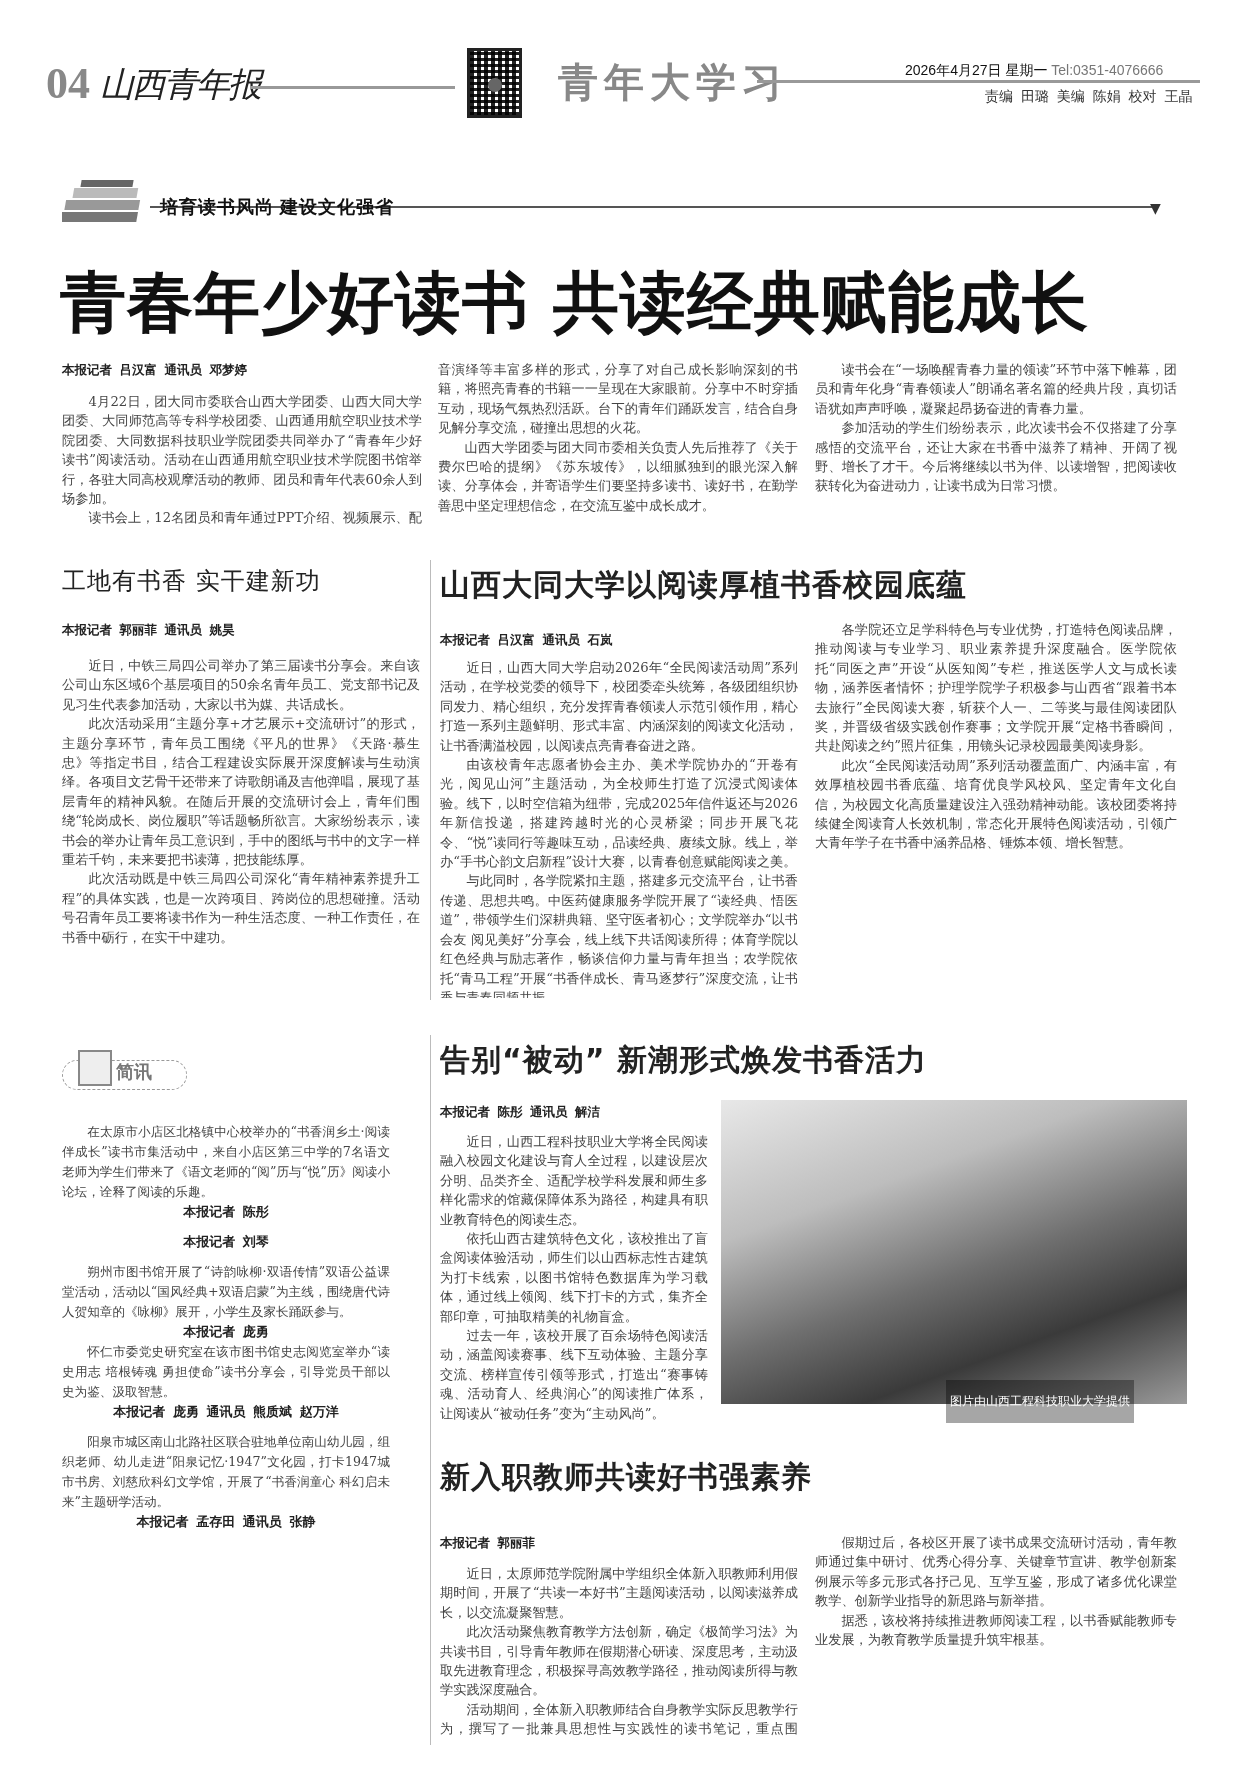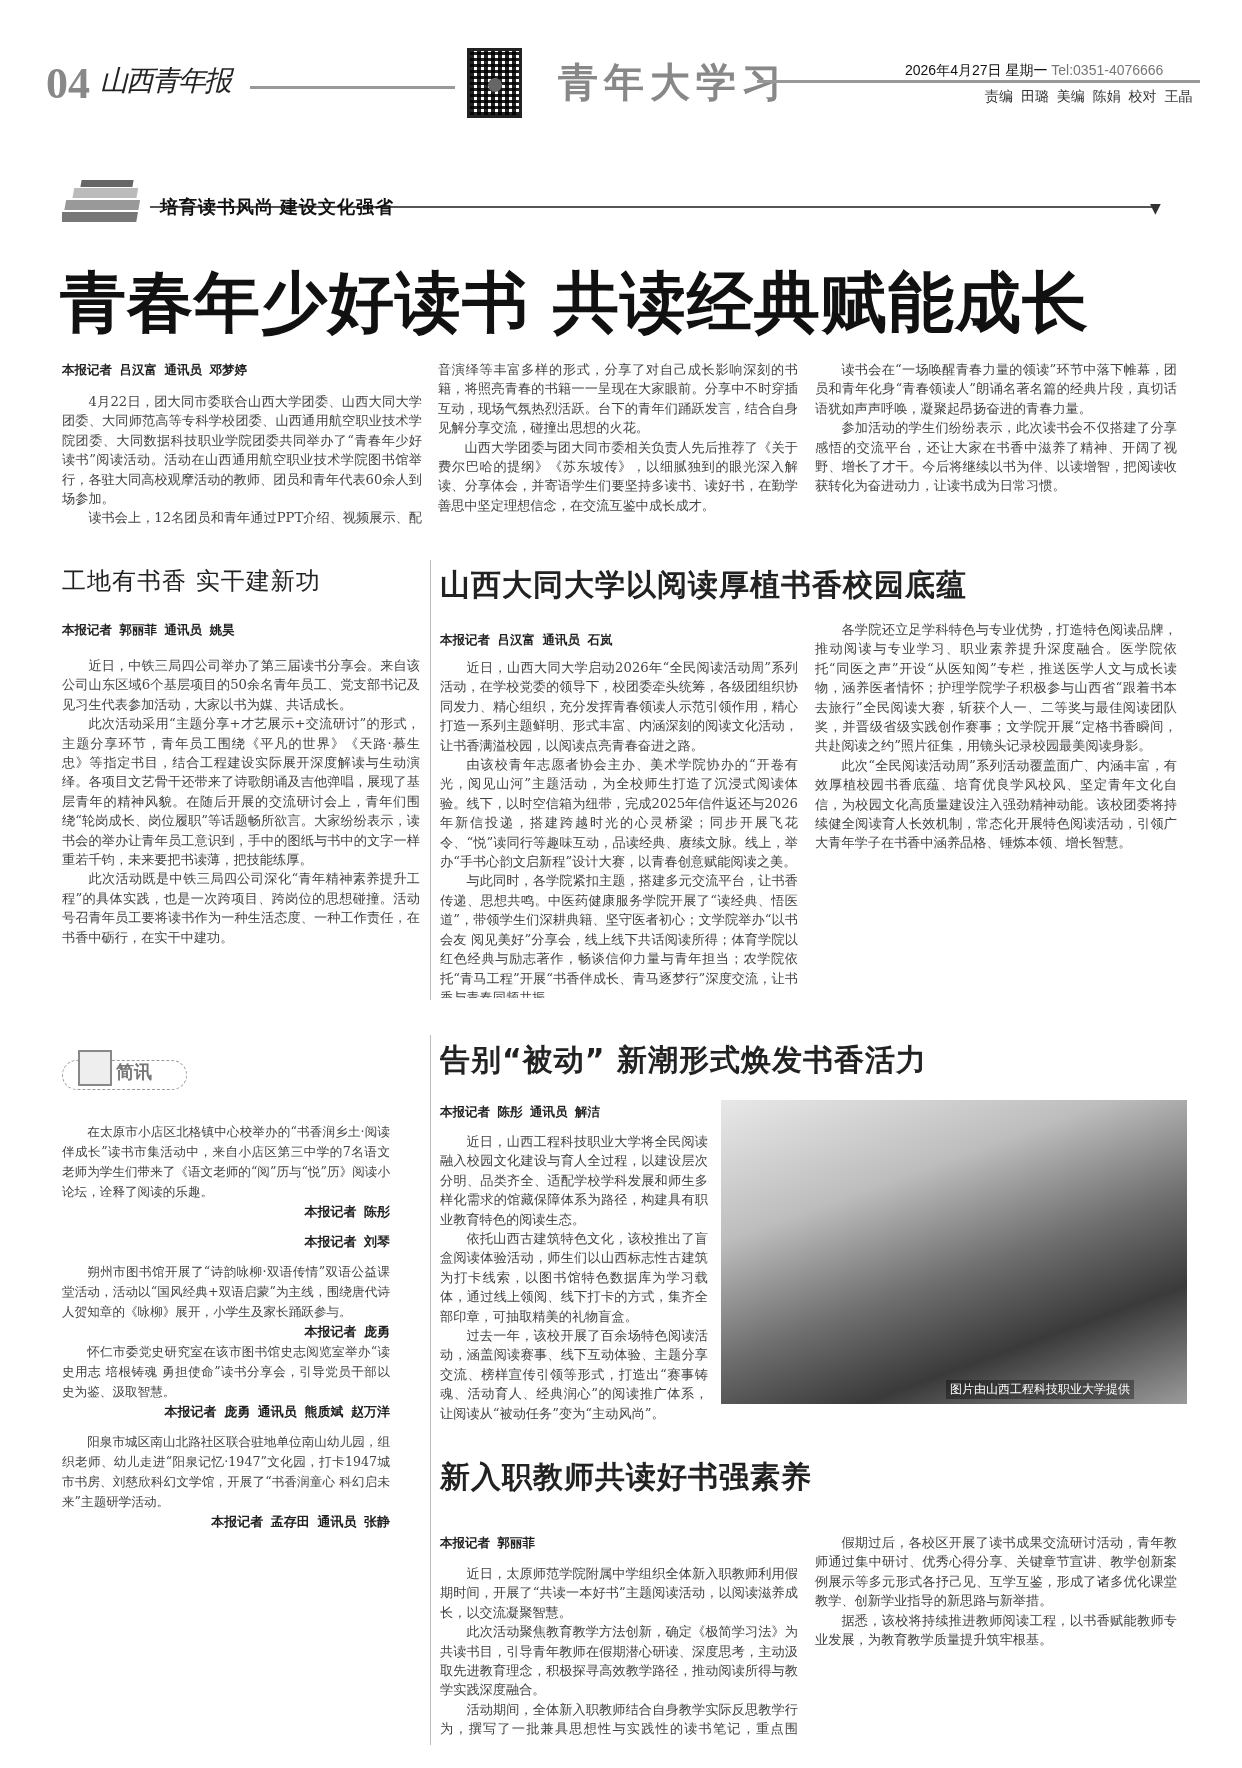--- a/index.html
+++ b/index.html
@@ -1,19 +1,19 @@
 <!DOCTYPE html>
 <html><head>
 <meta charset="utf-8">
 <style>
 *{box-sizing:border-box;margin:0;padding:0}
 body{width:1242px;height:1768px;background:#fff;font-family:"DejaVu Serif",serif;color:#333;position:relative;overflow:hidden}
 .abs{position:absolute}
 .masthead-num{left:46px;top:58px;font-size:44px;font-weight:bold;color:#888;font-family:"Liberation Serif",serif}
-.masthead-logo{left:100px;top:62px;font-size:28px;font-style:italic;color:#222;font-family:"DejaVu Serif",serif;letter-spacing:-2px}
+.masthead-logo{left:100px;top:62px;font-size:34px;font-style:italic;color:#222;font-family:"DejaVu Serif",serif;letter-spacing:-2px}
 .mast-line-l{left:250px;top:86px;width:205px;height:3px;background:#999}
 .qr{left:467px;top:48px;width:55px;height:70px;background:repeating-linear-gradient(90deg,#222 0 4px,#fff 4px 7px),repeating-linear-gradient(0deg,#222 0 3px,#fff 3px 6px);background-blend-mode:multiply;border:3px solid #222}
 .qr-dot{left:488px;top:78px;width:14px;height:14px;border-radius:50%;background:#666}
 .section-title{left:558px;top:55px;font-size:40px;font-weight:bold;color:#888;letter-spacing:6px}
 .mast-line-r{left:757px;top:80px;width:443px;height:3px;background:#999}
 .date{left:905px;top:62px;font-size:14px;color:#111;font-family:"Liberation Sans",sans-serif}
 .date .tel{color:#777}
 .editors{left:985px;top:88px;font-size:14px;color:#333;font-family:"Liberation Sans",sans-serif;word-spacing:4px}
 .banner-line{left:150px;top:206px;width:1006px;height:1.5px;background:#555}
 .banner-arrow{left:1150px;top:200px;font-size:14px;color:#333}
@@ -22,26 +22,26 @@
 .headline{left:60px;top:258px;font-size:66px;font-weight:bold;color:#111;letter-spacing:1px;font-family:"DejaVu Sans",sans-serif}
 .byline{font-size:12.5px;font-weight:bold;color:#222;font-family:"Liberation Sans",sans-serif;word-spacing:4px}
 .col{font-size:13.2px;line-height:19.4px;color:#444;text-align:justify;font-family:"DejaVu Serif",serif}
 .col p{text-indent:2em}
 .col p.cont{text-indent:0}
 .h2{font-size:30px;font-weight:bold;color:#222;font-family:"DejaVu Sans",sans-serif;letter-spacing:1px}
 .h2s{font-size:24px;color:#222;font-family:"DejaVu Sans",sans-serif;letter-spacing:1px}
 .vdiv{width:1px;background:#bbb}
 .brief{font-size:12.6px;line-height:20px;color:#444;font-family:"DejaVu Serif",serif;text-align:justify}
 .brief p{text-indent:2em}
-.brief .by{text-align:right;font-weight:bold;color:#222;font-family:"Liberation Sans",sans-serif;font-size:13px;text-indent:0;word-spacing:4px}
+.brief .by{text-align:center;font-weight:bold;color:#222;font-family:"Liberation Sans",sans-serif;font-size:13px;text-indent:0;word-spacing:4px}
 .news-badge{left:62px;top:1060px;width:125px;height:30px;border:1.5px dashed #999;border-radius:15px}
 .news-icon{left:78px;top:1050px;width:34px;height:36px;background:#eee;border:2px solid #888}
 .news-label{left:116px;top:1060px;font-size:18px;font-weight:bold;color:#777}
 .photo{left:721px;top:1100px;width:466px;height:304px;background:linear-gradient(160deg,#e8e8e8 0%,#bdbdbd 30%,#6f6f6f 55%,#3a3a3a 75%,#9a9a9a 100%)}
-.photo-caption{left:946px;top:1380px;font-size:12px;color:#fff;background:rgba(0,0,0,.35);padding:1px 4px;font-family:"Liberation Sans",sans-serif}
+.photo-caption{left:946px;top:1380px;font-size:12px;color:#fff;background:rgba(0,0,0,.35);padding:13px 4px;font-family:"Liberation Sans",sans-serif}
 </style>
 </head>
 <body>
 
 <div class="abs masthead-num">04</div>
 <div class="abs masthead-logo">山西青年报</div>
 <div class="abs mast-line-l"></div>
 <div class="abs qr"></div>
 <div class="abs qr-dot"></div>
 <div class="abs section-title">青年大学习</div>

